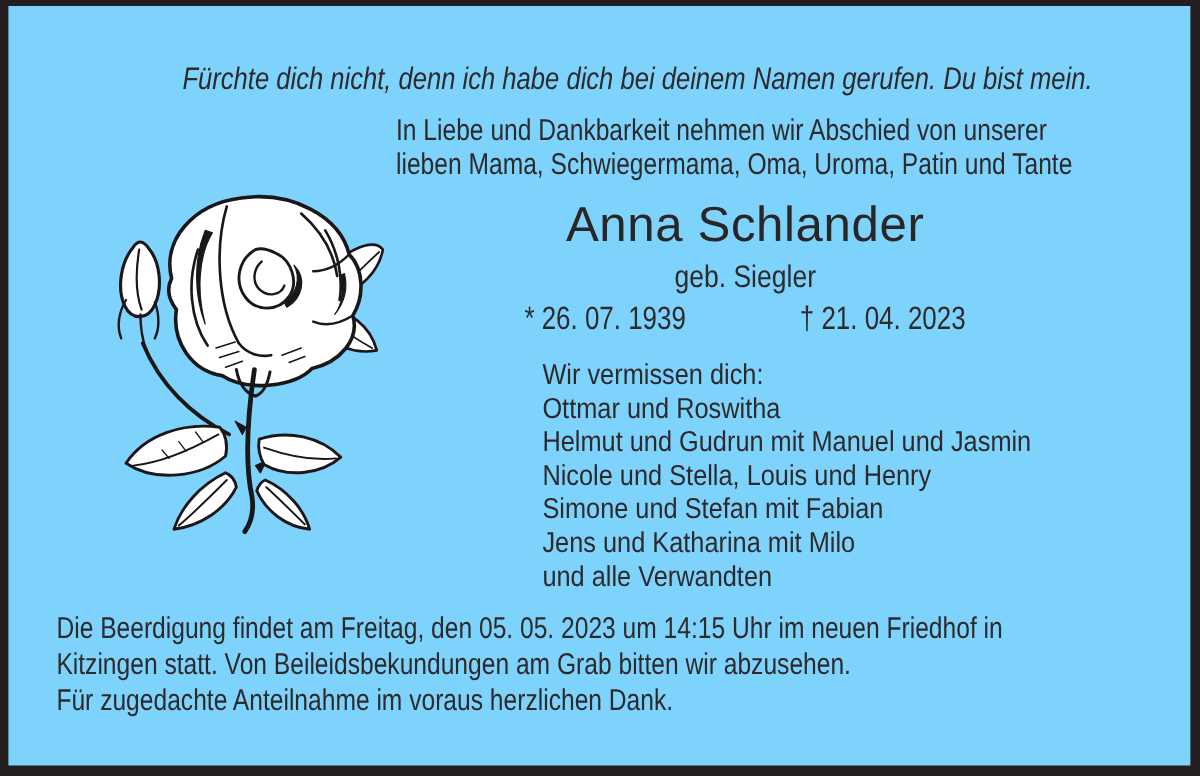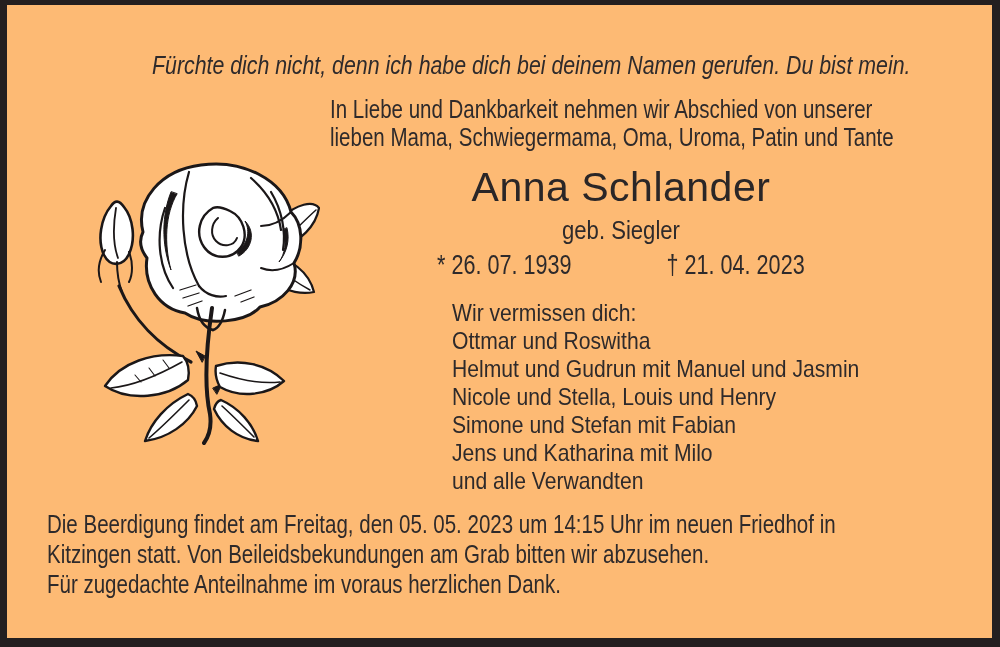--- a/index.html
+++ b/index.html
@@ -1,20 +1,20 @@
 <!DOCTYPE html>
 <html><head>
 <meta charset="utf-8">
 <style>
   html,body{margin:0;padding:0;background:#ffffff;}
   .frame{
     position:relative;
     width:1000px;height:647px;
     box-sizing:border-box;
-    background:#fdba74;
+    background:#7dd3fc;
     border-style:solid;
     border-color:#231f20;
     border-width:5px 8px 9px 7px;
     overflow:hidden;
     font-family:"Liberation Sans", sans-serif;
     color:#2e2a2b;
   }
   .abs{position:absolute;}
   .nowrap{white-space:nowrap;}
   

